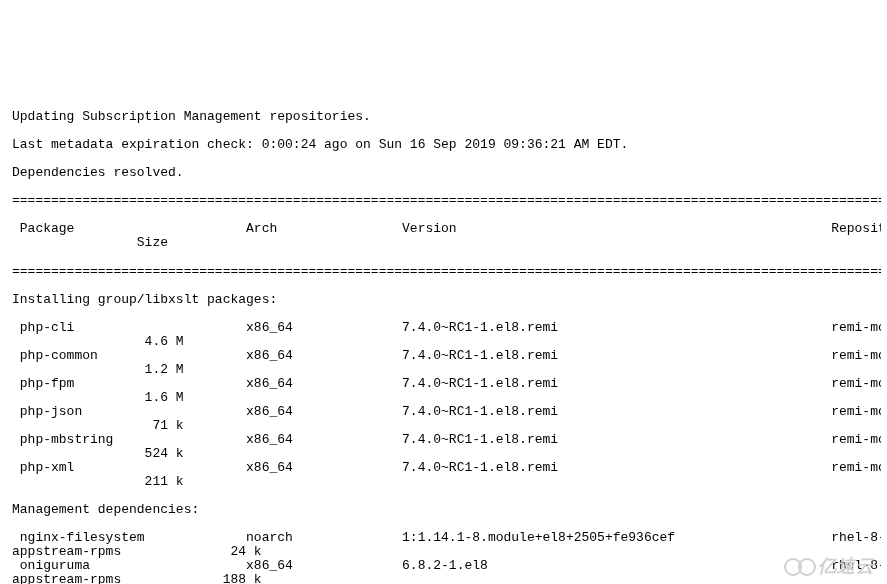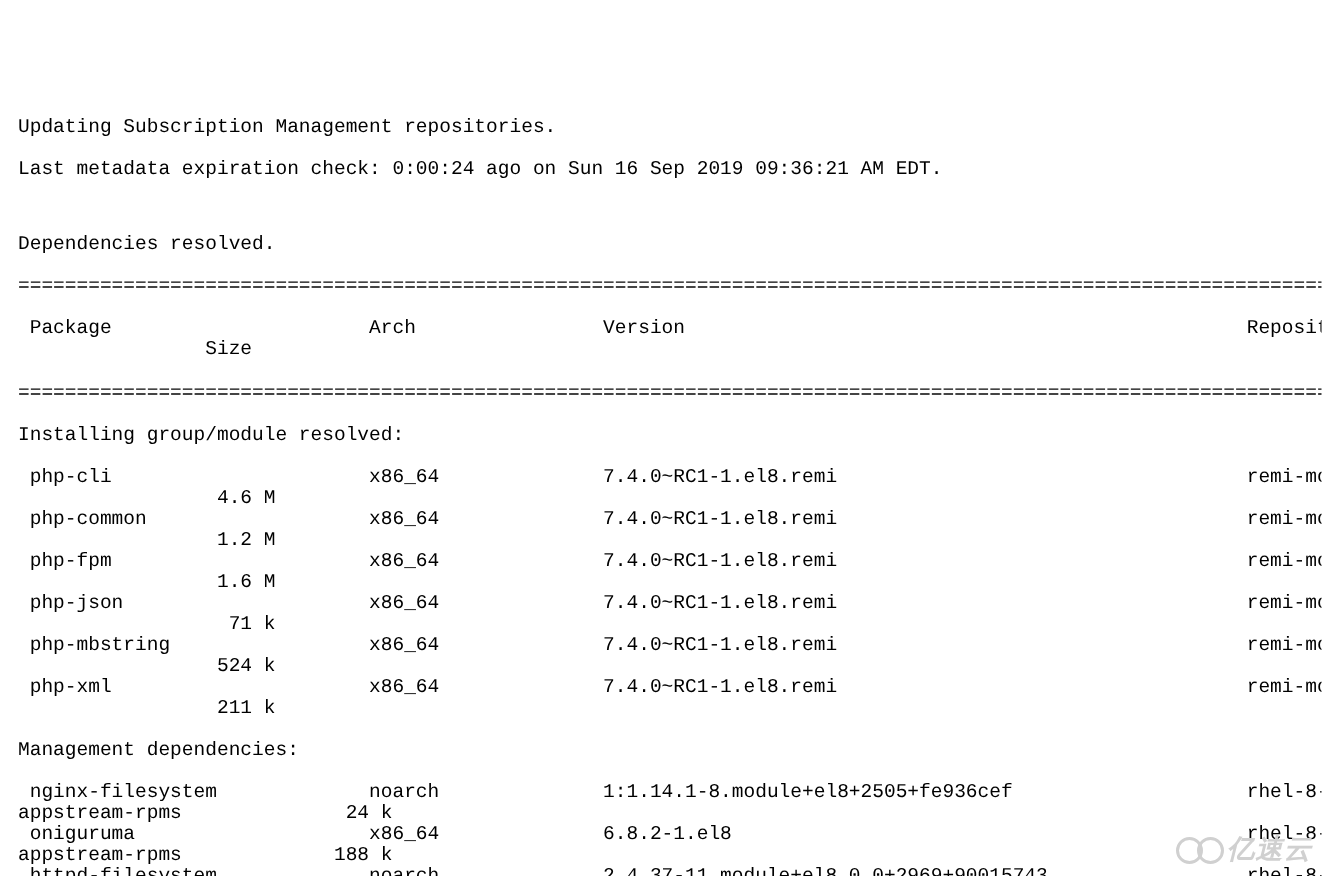--- a/index.html
+++ b/index.html
@@ -31,28 +31,28 @@
     width:14px;height:14px;
     margin-right:-4px;
     vertical-align:middle;
   }
 </style>
 </head>
 <body>
 
 
 
-<span style="display: block;">Updating Subscription Management repositories.</span>
+<span style="display: block; margin-top: 32px;">Updating Subscription Management repositories.</span>
 <span style="display: block;">Last metadata expiration check: 0:00:24 ago on Sun 16 Sep 2019 09:36:21 AM EDT.</span>
-<span style="display: block; margin-top: 22px;">Dependencies resolved.</span>
+<span style="display: block;">Dependencies resolved.</span>
 <span style="display: block;">=========================================================================================================================================</span>
 <span id="hdr" style="display: block;"> Package                      Arch                Version                                                Repository
                 Size</span>
 <span style="display: block;">=========================================================================================================================================</span>
-<span style="display: block;">Installing group/module resolved:</span>
+<span style="display: block;">Installing group/libxslt packages:</span>
 <span id="gp" style="display: block;"> php-cli                      x86_64              7.4.0~RC1-1.el8.remi                                   remi-modular
                  4.6 M
  php-common                   x86_64              7.4.0~RC1-1.el8.remi                                   remi-modular
                  1.2 M
  php-fpm                      x86_64              7.4.0~RC1-1.el8.remi                                   remi-modular
                  1.6 M
  php-json                     x86_64              7.4.0~RC1-1.el8.remi                                   remi-modular
                   71 k
  php-mbstring                 x86_64              7.4.0~RC1-1.el8.remi                                   remi-modular
                  524 k

